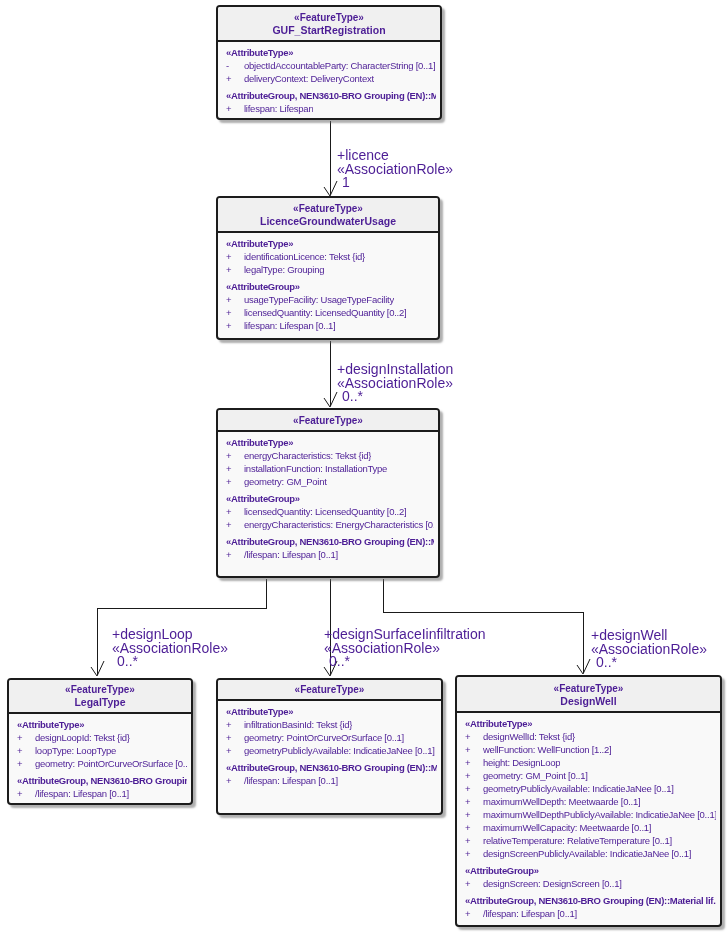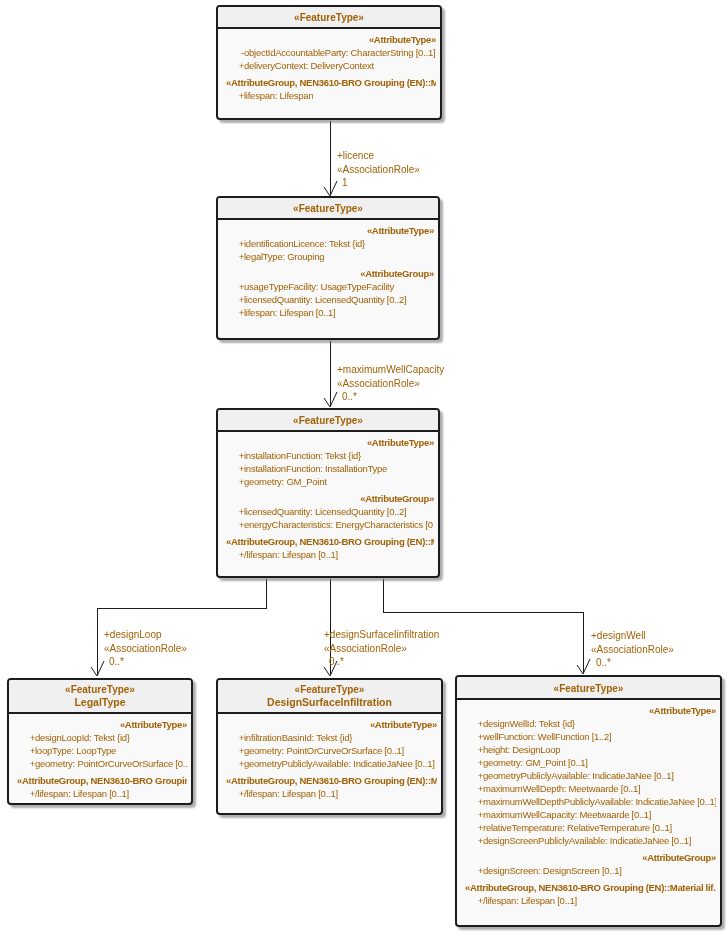--- a/index.html
+++ b/index.html
@@ -1,43 +1,43 @@
 <!DOCTYPE html>
 <html><head>
 <meta charset="utf-8">
 <style>
   html,body{margin:0;padding:0;background:#ffffff;}
   #canvas{
     position:relative;width:728px;height:938px;background:#ffffff;overflow:hidden;
-    font-family:"Liberation Sans","DejaVu Sans",sans-serif;color:#a16207;
+    font-family:"Liberation Sans","DejaVu Sans",sans-serif;color:#4c1d95;
   }
   .uml-class{
     position:absolute;box-sizing:border-box;
     background:#f9f9f9;border:2px solid #1c1c1c;border-radius:4px;
     box-shadow:3px 3px 2px rgba(110,110,110,.55);
     overflow:hidden;
   }
   .hdr{
     text-align:center;border-bottom:2px solid #1c1c1c;background:#f0f0f0;
     padding:4px 4px 3px 4px;
   }
   .stereo{font-size:10px;font-weight:bold;line-height:13px;white-space:nowrap;}
   .cname{font-size:10.5px;font-weight:bold;line-height:13px;white-space:nowrap;}
   .body{padding:4px 4px 4px 6px;}
-  .sec{margin-top:0;text-align:right;}
+  .sec{margin-top:0;}
   .sec + .sec{margin-top:4px;}
   .sec-h{
     font-size:9.5px;font-weight:bold;line-height:13px;padding-left:2px;
     letter-spacing:-0.3px;white-space:nowrap;overflow:hidden;
   }
   .row{display:flex;line-height:13px;font-size:9.5px;letter-spacing:-0.25px;}
   .vis{flex:none;width:18px;padding-left:2px;}
   .atxt{white-space:nowrap;overflow:hidden;}
   .assoc-label{
-    position:absolute;font-size:10px;line-height:13.5px;white-space:nowrap;
+    position:absolute;font-size:14px;line-height:13.5px;white-space:nowrap;
   }
   .assoc-label .mult{padding-left:5px;}
   svg.wires{position:absolute;left:0;top:0;}
 </style>
 </head>
 <body>
 
 <div id="canvas">
 
   <svg class="wires" width="728" height="938">
@@ -53,20 +53,21 @@
       <polyline points="324,398 330,407 337,392"></polyline>
       <polyline points="91,667 97,676 104,661"></polyline>
       <polyline points="324,667 330,676 337,661"></polyline>
       <polyline points="577,665 583,674 590,659"></polyline>
     </g>
   </svg>
 
   <div class="uml-class" style="left:216px;top:5px;width:226px;height:115px">
     <div class="hdr">
       <div class="stereo">«FeatureType»</div>
+      <div class="cname">GUF_StartRegistration</div>
     </div>
     <div class="body">
       <div class="sec">
         <div class="sec-h">«AttributeType»</div>
         <div class="row">
             <span class="vis">-</span>
             <span class="atxt">objectIdAccountableParty: CharacterString [0..1]</span>
           </div>
         <div class="row">
             <span class="vis">+</span>
@@ -79,20 +80,21 @@
             <span class="vis">+</span>
             <span class="atxt">lifespan: Lifespan</span>
           </div>
       </div>
     </div>
   </div>
 
   <div class="uml-class" style="left:216px;top:196px;width:224px;height:144px">
     <div class="hdr">
       <div class="stereo">«FeatureType»</div>
+      <div class="cname">LicenceGroundwaterUsage</div>
     </div>
     <div class="body">
       <div class="sec">
         <div class="sec-h">«AttributeType»</div>
         <div class="row">
             <span class="vis">+</span>
             <span class="atxt">identificationLicence: Tekst {id}</span>
           </div>
         <div class="row">
             <span class="vis">+</span>
@@ -119,21 +121,21 @@
 
   <div class="uml-class" style="left:216px;top:408px;width:224px;height:170px">
     <div class="hdr">
       <div class="stereo">«FeatureType»</div>
     </div>
     <div class="body">
       <div class="sec">
         <div class="sec-h">«AttributeType»</div>
         <div class="row">
             <span class="vis">+</span>
-            <span class="atxt">installationFunction: Tekst {id}</span>
+            <span class="atxt">energyCharacteristics: Tekst {id}</span>
           </div>
         <div class="row">
             <span class="vis">+</span>
             <span class="atxt">installationFunction: InstallationType</span>
           </div>
         <div class="row">
             <span class="vis">+</span>
             <span class="atxt">geometry: GM_Point</span>
           </div>
       </div>
@@ -185,21 +187,20 @@
             <span class="vis">+</span>
             <span class="atxt">/lifespan: Lifespan [0..1]</span>
           </div>
       </div>
     </div>
   </div>
 
   <div class="uml-class" style="left:216px;top:678px;width:227px;height:137px">
     <div class="hdr" style="padding-top:3px">
       <div class="stereo">«FeatureType»</div>
-      <div class="cname">DesignSurfaceInfiltration</div>
     </div>
     <div class="body">
       <div class="sec">
         <div class="sec-h">«AttributeType»</div>
         <div class="row">
             <span class="vis">+</span>
             <span class="atxt">infiltrationBasinId: Tekst {id}</span>
           </div>
         <div class="row">
             <span class="vis">+</span>
@@ -216,20 +217,21 @@
             <span class="vis">+</span>
             <span class="atxt">/lifespan: Lifespan [0..1]</span>
           </div>
       </div>
     </div>
   </div>
 
   <div class="uml-class" style="left:455px;top:675px;width:267px;height:252px">
     <div class="hdr" style="padding-top:5px">
       <div class="stereo">«FeatureType»</div>
+      <div class="cname">DesignWell</div>
     </div>
     <div class="body">
       <div class="sec">
         <div class="sec-h">«AttributeType»</div>
         <div class="row">
             <span class="vis">+</span>
             <span class="atxt">designWellId: Tekst {id}</span>
           </div>
         <div class="row">
             <span class="vis">+</span>
@@ -285,26 +287,26 @@
     </div>
   </div>
 
   <div class="assoc-label" style="left:337px;top:149px">
     <div>+licence</div>
     <div>«AssociationRole»</div>
     <div class="mult">1</div>
   </div>
 
   <div class="assoc-label" style="left:337px;top:363px">
-    <div>+maximumWellCapacity</div>
+    <div>+designInstallation</div>
     <div>«AssociationRole»</div>
     <div class="mult">0..*</div>
   </div>
 
-  <div class="assoc-label" style="left:104px;top:628px">
+  <div class="assoc-label" style="left:112px;top:628px">
     <div>+designLoop</div>
     <div>«AssociationRole»</div>
     <div class="mult">0..*</div>
   </div>
 
   <div class="assoc-label" style="left:324px;top:628px">
     <div>+designSurfaceIinfiltration</div>
     <div>«AssociationRole»</div>
     <div class="mult">0..*</div>
   </div>

